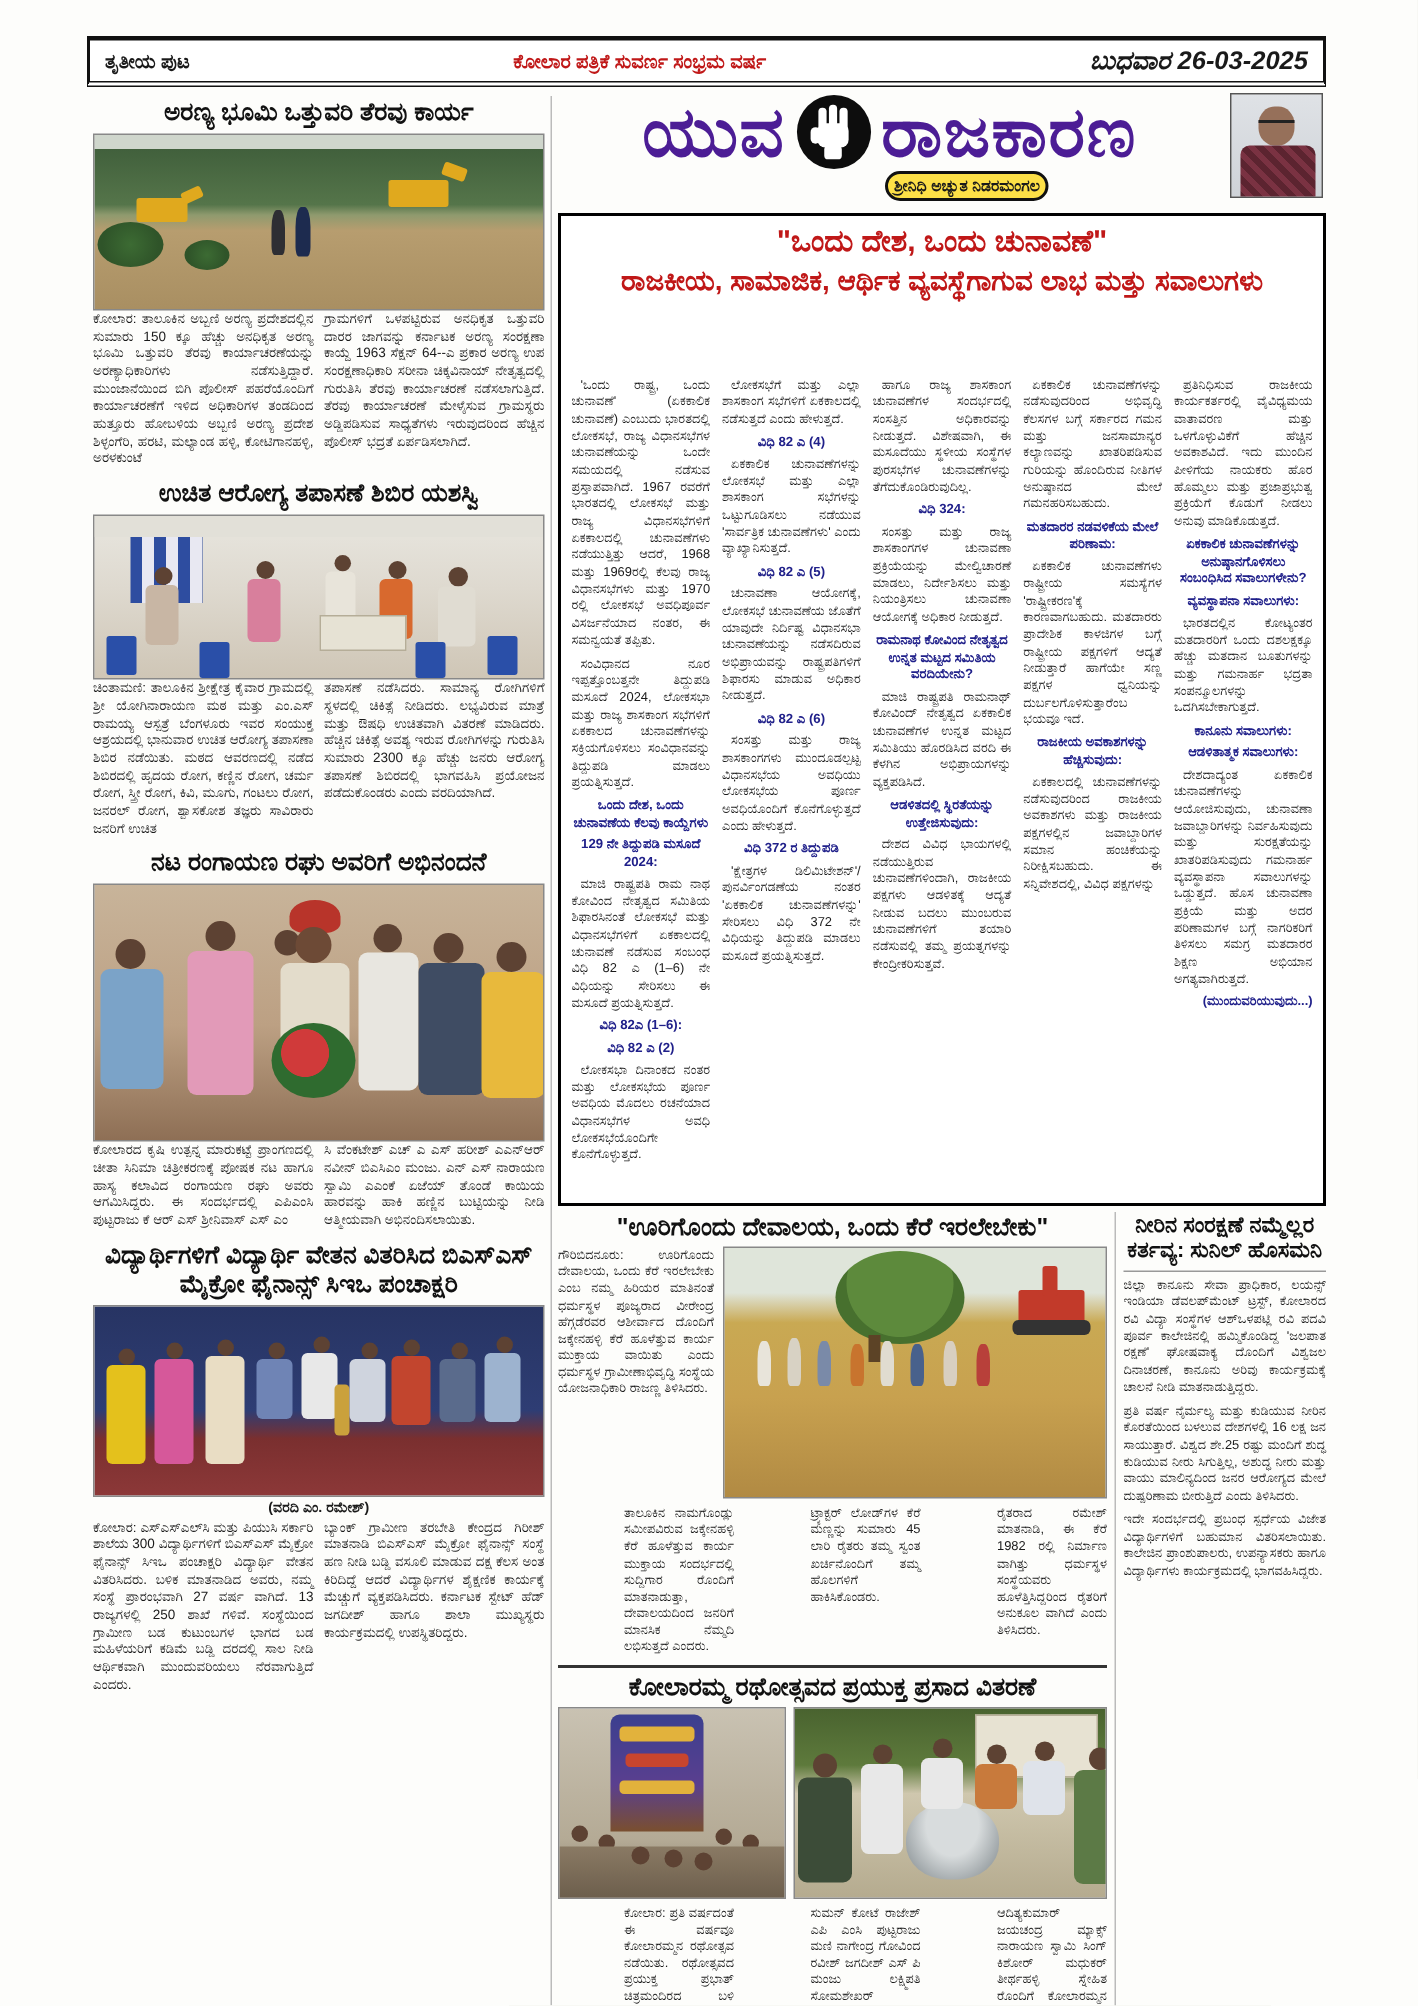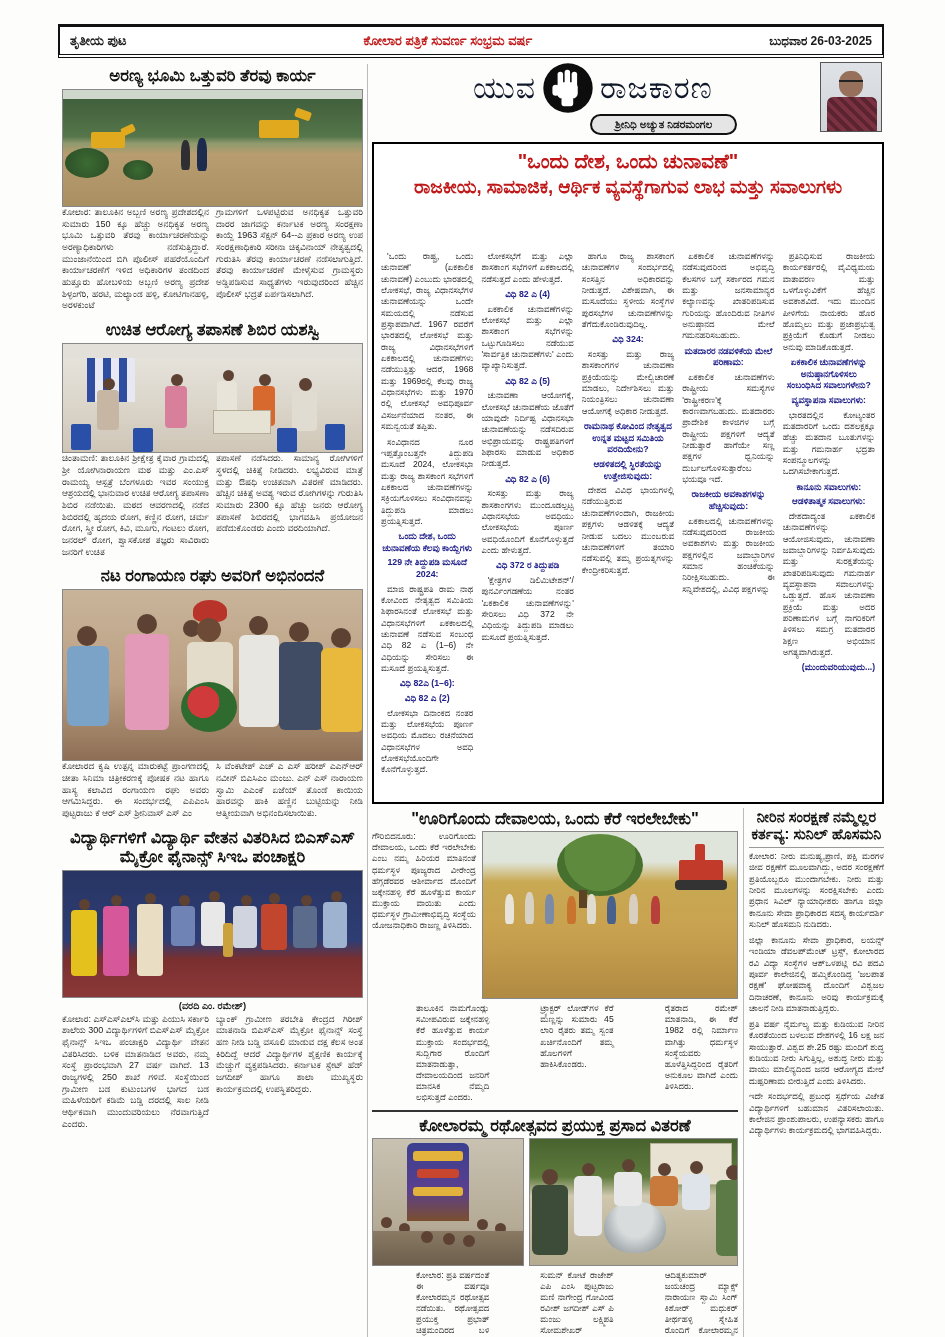--- a/index.html
+++ b/index.html
@@ -4,21 +4,21 @@
 <style>
   html,body{margin:0;padding:0;background:#f4f3f0;}
   .sheet{position:relative;width:945px;height:1337px;background:#fdfdfb;overflow:hidden;
          font-family:"Liberation Sans","DejaVu Sans",sans-serif;color:#1a1a1a;}
   
   .topbar{position:absolute;left:58px;top:24px;width:826px;height:34px;box-sizing:border-box;
           border-top:3px solid #111;border-bottom:4px double #111;border-left:2px solid #111;border-right:2px solid #111;
           display:flex;align-items:center;justify-content:space-between;padding:0 10px;background:#fff;}
   .topbar .pg{font-weight:bold;font-size:13px;}
   .topbar .ed{font-weight:bold;font-size:13px;color:#c01818;}
-  .topbar .dt{font-weight:bold;font-size:12px;}
+  .topbar .dt{font-weight:bold;font-size:17px;font-style:italic;}
   
   .leftcol{position:absolute;left:62px;top:64px;width:306px;height:1273px;overflow:hidden;
            border-right:1px solid #bbb;padding-right:4px;box-sizing:border-box;}
   .art{margin-bottom:8px;}
   .art h3{margin:2px 0 4px 0;text-align:center;font-size:16.5px;line-height:1.15;font-weight:bold;color:#111;}
   .body2{display:flex;gap:7px;}
   .body2 .bcol{flex:1;font-size:9px;line-height:1.3;text-align:justify;}
   .caption{text-align:center;font-size:9.5px;font-weight:bold;margin:2px 0;}
   
   .ph{position:relative;width:100%;overflow:hidden;border:1px solid #888;box-sizing:border-box;}
@@ -42,24 +42,24 @@
   .ph-chariot{height:128px;background:linear-gradient(180deg,#c9c2b2 0%,#b4aa95 70%,#7d7361 100%);}
   .char-t{background:linear-gradient(180deg,#3b3f8f 0%,#5a3f8f 60%,#7a4f2f 100%);border-radius:6px 6px 0 0;}
   .ph-pot{height:128px;background:linear-gradient(180deg,#49632f 0%,#5e7a3c 30%,#cfc7ae 45%,#b5ab8f 100%);}
   .pot{background:radial-gradient(ellipse at 50% 30%,#d8dcdd 0 40%,#9aa1a4 80%);border-radius:50% 50% 45% 45%;}
   .ph-port{height:66px;background:linear-gradient(180deg,#dfe2e6 0%,#cfd3d8 100%);}
   .shirt-chk{background:repeating-linear-gradient(45deg,#5c2430 0 4px,#7a3242 4px 8px);}
   
   .rightreg{position:absolute;left:372px;top:62px;width:512px;}
   .masthead{position:relative;height:76px;}
   .mast-title{position:absolute;left:6px;top:0px;width:430px;display:flex;align-items:center;justify-content:center;gap:6px;}
-  .mast-title .t{font-size:30px;font-weight:normal;letter-spacing:1px;color:#0f172a;line-height:1;}
+  .mast-title .t{font-size:46px;font-weight:bold;letter-spacing:1px;color:#4c1d95;line-height:1;}
   .fistwrap{width:52px;height:52px;}
-  .bylinepill{position:absolute;left:218px;top:52px;border:2px solid #111;border-radius:12px;padding:2px 23px;
-              font-size:10.5px;font-weight:bold;background:#e5e5e5;}
+  .bylinepill{position:absolute;left:218px;top:52px;border:2px solid #111;border-radius:12px;padding:2px 4px;
+              font-size:10.5px;font-weight:bold;background:#fde047;}
   .mastphoto{position:absolute;right:2px;top:0;width:62px;height:70px;border:1px solid #555;}
   
   .mainbox{margin-top:4px;border:2px solid #000;background:#fff;padding:6px 7px;box-sizing:border-box;height:662px;overflow:hidden;}
   .mainbox h1{margin:0;text-align:center;color:#c01818;font-size:20px;font-weight:bold;}
   .mainbox h2{margin:3px 0 5px 0;text-align:center;color:#c01818;font-size:18.5px;font-weight:bold;}
   .cols5{display:flex;gap:8px;height:584px;overflow:hidden;}
   .mcol{flex:1;min-width:0;font-size:8.6px;line-height:1.32;text-align:justify;margin-top:48px;}
   .mcol p{margin:0 0 4px 0;}
   .mcol p.para::first-letter{padding-left:6px;}
   .mcol h5{margin:2px 0 3px 0;text-align:center;color:#20208a;font-size:8.8px;font-weight:bold;}
@@ -248,20 +248,21 @@
             <h5 class="subhead">ವಿಧಿ 82 ಎ (6)</h5>
             <p class="para">ಸಂಸತ್ತು ಮತ್ತು ರಾಜ್ಯ ಶಾಸಕಾಂಗಗಳು ಮುಂದೂಡಲ್ಪಟ್ಟ ವಿಧಾನಸಭೆಯ ಅವಧಿಯು ಲೋಕಸಭೆಯ ಪೂರ್ಣ ಅವಧಿಯೊಂದಿಗೆ ಕೊನೆಗೊಳ್ಳುತ್ತದೆ ಎಂದು ಹೇಳುತ್ತದೆ.</p>
             <h5 class="subhead">ವಿಧಿ 372 ರ ತಿದ್ದುಪಡಿ</h5>
             <p class="para">'ಕ್ಷೇತ್ರಗಳ ಡಿಲಿಮಿಟೇಶನ್'/ಪುನರ್ವಿಂಗಡಣೆಯ ನಂತರ 'ಏಕಕಾಲಿಕ ಚುನಾವಣೆಗಳನ್ನು' ಸೇರಿಸಲು ವಿಧಿ 372 ನೇ ವಿಧಿಯನ್ನು ತಿದ್ದುಪಡಿ ಮಾಡಲು ಮಸೂದೆ ಪ್ರಯತ್ನಿಸುತ್ತದೆ.</p>
           </div>
         <div class="mcol">
             <p class="para">ಹಾಗೂ ರಾಜ್ಯ ಶಾಸಕಾಂಗ ಚುನಾವಣೆಗಳ ಸಂದರ್ಭದಲ್ಲಿ ಸಂಸತ್ತಿನ ಅಧಿಕಾರವನ್ನು ನೀಡುತ್ತದೆ. ವಿಶೇಷವಾಗಿ, ಈ ಮಸೂದೆಯು ಸ್ಥಳೀಯ ಸಂಸ್ಥೆಗಳ ಪುರಸಭೆಗಳ ಚುನಾವಣೆಗಳನ್ನು ತೆಗೆದುಕೊಂಡಿರುವುದಿಲ್ಲ.</p>
             <h5 class="subhead">ವಿಧಿ 324:</h5>
             <p class="para">ಸಂಸತ್ತು ಮತ್ತು ರಾಜ್ಯ ಶಾಸಕಾಂಗಗಳ ಚುನಾವಣಾ ಪ್ರಕ್ರಿಯೆಯನ್ನು ಮೇಲ್ವಿಚಾರಣೆ ಮಾಡಲು, ನಿರ್ದೇಶಿಸಲು ಮತ್ತು ನಿಯಂತ್ರಿಸಲು ಚುನಾವಣಾ ಆಯೋಗಕ್ಕೆ ಅಧಿಕಾರ ನೀಡುತ್ತದೆ.</p>
             <h5 class="subhead">ರಾಮನಾಥ ಕೋವಿಂದ ನೇತೃತ್ವದ ಉನ್ನತ ಮಟ್ಟದ ಸಮಿತಿಯ ವರದಿಯೇನು?</h5>
+            <p class="para">ಮಾಜಿ ರಾಷ್ಟ್ರಪತಿ ರಾಮನಾಥ್ ಕೋವಿಂದ್ ನೇತೃತ್ವದ ಏಕಕಾಲಿಕ ಚುನಾವಣೆಗಳ ಉನ್ನತ ಮಟ್ಟದ ಸಮಿತಿಯು ಹೊರಡಿಸಿದ ವರದಿ ಈ ಕೆಳಗಿನ ಅಭಿಪ್ರಾಯಗಳನ್ನು ವ್ಯಕ್ತಪಡಿಸಿದೆ.</p>
             <h5 class="subhead">ಆಡಳಿತದಲ್ಲಿ ಸ್ಥಿರತೆಯನ್ನು ಉತ್ತೇಜಿಸುವುದು:</h5>
             <p class="para">ದೇಶದ ವಿವಿಧ ಭಾಯಗಳಲ್ಲಿ ನಡೆಯುತ್ತಿರುವ ಚುನಾವಣೆಗಳಿಂದಾಗಿ, ರಾಜಕೀಯ ಪಕ್ಷಗಳು ಆಡಳಿತಕ್ಕೆ ಆದ್ಯತೆ ನೀಡುವ ಬದಲು ಮುಂಬರುವ ಚುನಾವಣೆಗಳಿಗೆ ತಯಾರಿ ನಡೆಸುವಲ್ಲಿ ತಮ್ಮ ಪ್ರಯತ್ನಗಳನ್ನು ಕೇಂದ್ರೀಕರಿಸುತ್ತವೆ.</p>
           </div>
         <div class="mcol">
             <p class="para">ಏಕಕಾಲಿಕ ಚುನಾವಣೆಗಳನ್ನು ನಡೆಸುವುದರಿಂದ ಅಭಿವೃದ್ಧಿ ಕೆಲಸಗಳ ಬಗ್ಗೆ ಸರ್ಕಾರದ ಗಮನ ಮತ್ತು ಜನಸಾಮಾನ್ಯರ ಕಲ್ಯಾಣವನ್ನು ಖಾತರಿಪಡಿಸುವ ಗುರಿಯನ್ನು ಹೊಂದಿರುವ ನೀತಿಗಳ ಅನುಷ್ಠಾನದ ಮೇಲೆ ಗಮನಹರಿಸಬಹುದು.</p>
             <h5 class="subhead">ಮತದಾರರ ನಡವಳಿಕೆಯ ಮೇಲೆ ಪರಿಣಾಮ:</h5>
             <p class="para">ಏಕಕಾಲಿಕ ಚುನಾವಣೆಗಳು ರಾಷ್ಟ್ರೀಯ ಸಮಸ್ಯೆಗಳ 'ರಾಷ್ಟ್ರೀಕರಣ'ಕ್ಕೆ ಕಾರಣವಾಗಬಹುದು. ಮತದಾರರು ಪ್ರಾದೇಶಿಕ ಕಾಳಜಿಗಳ ಬಗ್ಗೆ ರಾಷ್ಟ್ರೀಯ ಪಕ್ಷಗಳಿಗೆ ಆದ್ಯತೆ ನೀಡುತ್ತಾರೆ ಹಾಗೆಯೇ ಸಣ್ಣ ಪಕ್ಷಗಳ ಧ್ವನಿಯನ್ನು ದುರ್ಬಲಗೊಳಿಸುತ್ತಾರೆಂಬ ಭಯವೂ ಇದೆ.</p>
             <h5 class="subhead">ರಾಜಕೀಯ ಅವಕಾಶಗಳನ್ನು ಹೆಚ್ಚಿಸುವುದು:</h5>
             <p class="para">ಏಕಕಾಲದಲ್ಲಿ ಚುನಾವಣೆಗಳನ್ನು ನಡೆಸುವುದರಿಂದ ರಾಜಕೀಯ ಅವಕಾಶಗಳು ಮತ್ತು ರಾಜಕೀಯ ಪಕ್ಷಗಳಲ್ಲಿನ ಜವಾಬ್ದಾರಿಗಳ ಸಮಾನ ಹಂಚಿಕೆಯನ್ನು ನಿರೀಕ್ಷಿಸಬಹುದು. ಈ ಸನ್ನಿವೇಶದಲ್ಲಿ, ವಿವಿಧ ಪಕ್ಷಗಳನ್ನು</p>
           </div>
@@ -347,21 +348,20 @@
             <div class="bcol">ಸುಮನ್ ಕೋಟೆ ರಾಜೇಶ್ ಎಪಿ ಎಂಸಿ ಪುಟ್ಟರಾಜು ಮಣಿ ನಾಗೇಂದ್ರ ಗೋವಿಂದ ರವೀಶ್ ಜಗದೀಶ್ ಎಸ್ ಪಿ ಮಂಜು ಲಕ್ಷ್ಮಿಪತಿ ಸೋಮಶೇಖರ್</div>
             <div class="bcol">ಆದಿತ್ಯಕುಮಾರ್ ಜಯಚಂದ್ರ ಮ್ಯಾಕ್ಸ್ ನಾರಾಯಣ ಸ್ವಾಮಿ ಸಿಂಗ್ ಕಿಶೋರ್ ಮಧುಕರ್ ತೀರ್ಥಹಳ್ಳಿ ಸ್ನೇಹಿತ ರೊಂದಿಗೆ ಕೋಲಾರಮ್ಮನ ಪೂಜೆಯನ್ನು ಮಾಡಿ ಪ್ರಸಾದ ವಿತರಣೆ ಮಾಡಿದರು.</div>
           </div>
         </div>
       </div>
 
       <div class="watercol">
         <h3>ನೀರಿನ ಸಂರಕ್ಷಣೆ ನಮ್ಮೆಲ್ಲರ ಕರ್ತವ್ಯ: ಸುನಿಲ್ ಹೊಸಮನಿ</h3>
         <div class="rule-h"></div>
         <div class="water-body">
-            <p class="para">ಕೋಲಾರ: ನೀರು ಮನುಷ್ಯ,ಪ್ರಾಣಿ, ಪಕ್ಷಿ ಮರಗಳ ಜೀವ ರಕ್ಷಣೆಗೆ ಮೂಲವಾಗಿದ್ದು, ಅದರ ಸಂರಕ್ಷಣೆಗೆ ಪ್ರತಿಯೊಬ್ಬರೂ ಮುಂದಾಗಬೇಕು. ನೀರು ಮತ್ತು ನೀರಿನ ಮೂಲಗಳನ್ನು ಸಂರಕ್ಷಿಸಬೇಕು ಎಂದು ಪ್ರಧಾನ ಸಿವಿಲ್ ನ್ಯಾಯಾಧೀಶರು ಹಾಗೂ ಜಿಲ್ಲಾ ಕಾನೂನು ಸೇವಾ ಪ್ರಾಧಿಕಾರದ ಸದಸ್ಯ ಕಾರ್ಯದರ್ಶಿ ಸುನಿಲ್ ಹೊಸಮನಿ ನುಡಿದರು.</p>
             <p class="para">ಜಿಲ್ಲಾ ಕಾನೂನು ಸೇವಾ ಪ್ರಾಧಿಕಾರ, ಲಯನ್ಸ್ ಇಂಡಿಯಾ ಡೆವಲಪ್‌ಮೆಂಟ್ ಟ್ರಸ್ಟ್, ಕೋಲಾರದ ರವಿ ವಿದ್ಯಾ ಸಂಸ್ಥೆಗಳ ಆಶ್ಒಳಪಟ್ಲಿ ರವಿ ಪದವಿ ಪೂರ್ವ ಕಾಲೇಜಿನಲ್ಲಿ ಹಮ್ಮಿಕೊಂಡಿದ್ದ 'ಜಲಪಾತ ರಕ್ಷಣೆ' ಘೋಷವಾಕ್ಯ ದೊಂದಿಗೆ ವಿಶ್ವಜಲ ದಿನಾಚರಣೆ, ಕಾನೂನು ಅರಿವು ಕಾರ್ಯಕ್ರಮಕ್ಕೆ ಚಾಲನೆ ನೀಡಿ ಮಾತನಾಡುತ್ತಿದ್ದರು.</p>
             <p class="para">ಪ್ರತಿ ವರ್ಷ ನೈರ್ಮಲ್ಯ ಮತ್ತು ಕುಡಿಯುವ ನೀರಿನ ಕೊರತೆಯಿಂದ ಬಳಲುವ ದೇಶಗಳಲ್ಲಿ 16 ಲಕ್ಷ ಜನ ಸಾಯುತ್ತಾರೆ. ವಿಶ್ವದ ಶೇ.25 ರಷ್ಟು ಮಂದಿಗೆ ಶುದ್ಧ ಕುಡಿಯುವ ನೀರು ಸಿಗುತ್ತಿಲ್ಲ, ಅಶುದ್ಧ ನೀರು ಮತ್ತು ವಾಯು ಮಾಲಿನ್ಯದಿಂದ ಜನರ ಆರೋಗ್ಯದ ಮೇಲೆ ದುಷ್ಪರಿಣಾಮ ಬೀರುತ್ತಿದೆ ಎಂದು ತಿಳಿಸಿದರು.</p>
             <p class="para">ಇದೇ ಸಂದರ್ಭದಲ್ಲಿ ಪ್ರಬಂಧ ಸ್ಪರ್ಧೆಯ ವಿಜೇತ ವಿದ್ಯಾರ್ಥಿಗಳಿಗೆ ಬಹುಮಾನ ವಿತರಿಸಲಾಯಿತು. ಕಾಲೇಜಿನ ಪ್ರಾಂಶುಪಾಲರು, ಉಪನ್ಯಾಸಕರು ಹಾಗೂ ವಿದ್ಯಾರ್ಥಿಗಳು ಕಾರ್ಯಕ್ರಮದಲ್ಲಿ ಭಾಗವಹಿಸಿದ್ದರು.</p>
           </div>
       </div>
     </div>
   </div>
 </div>
 
 </body></html>

